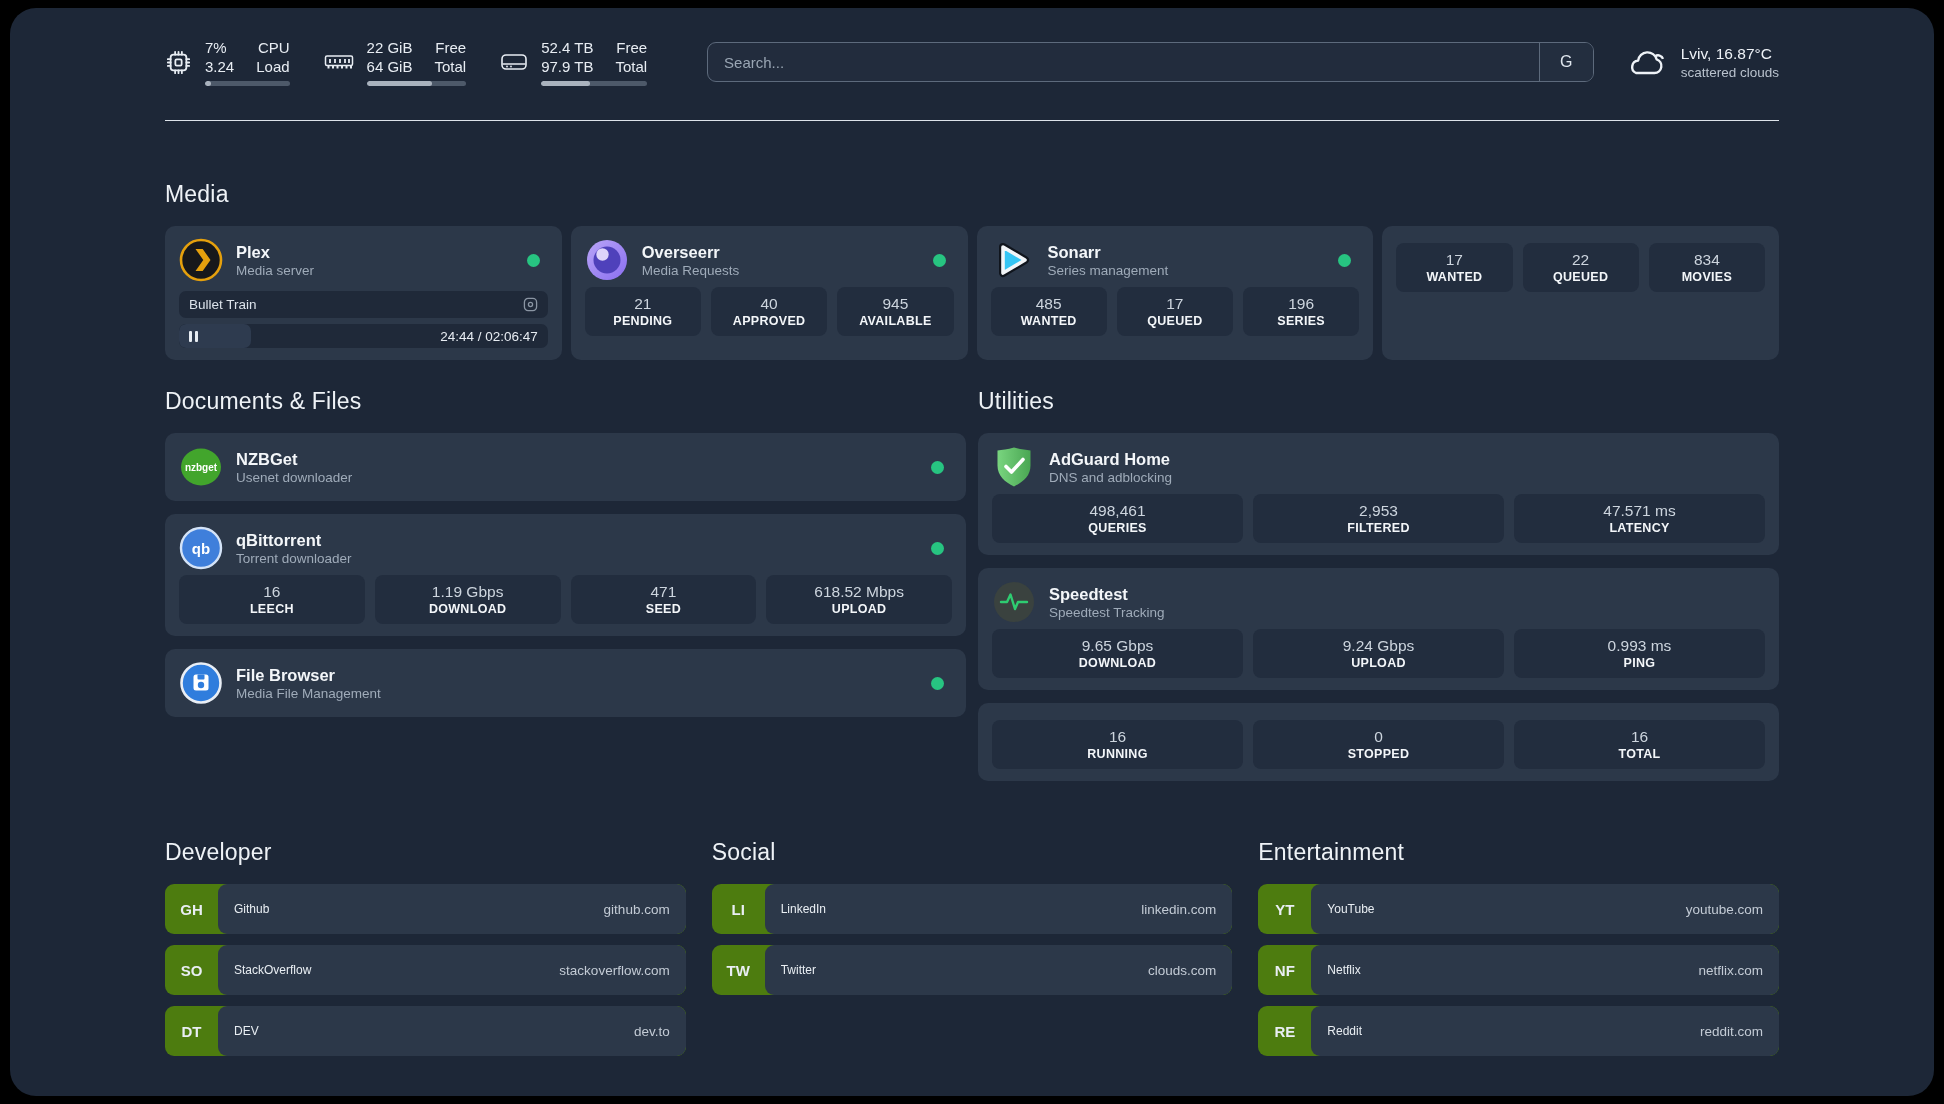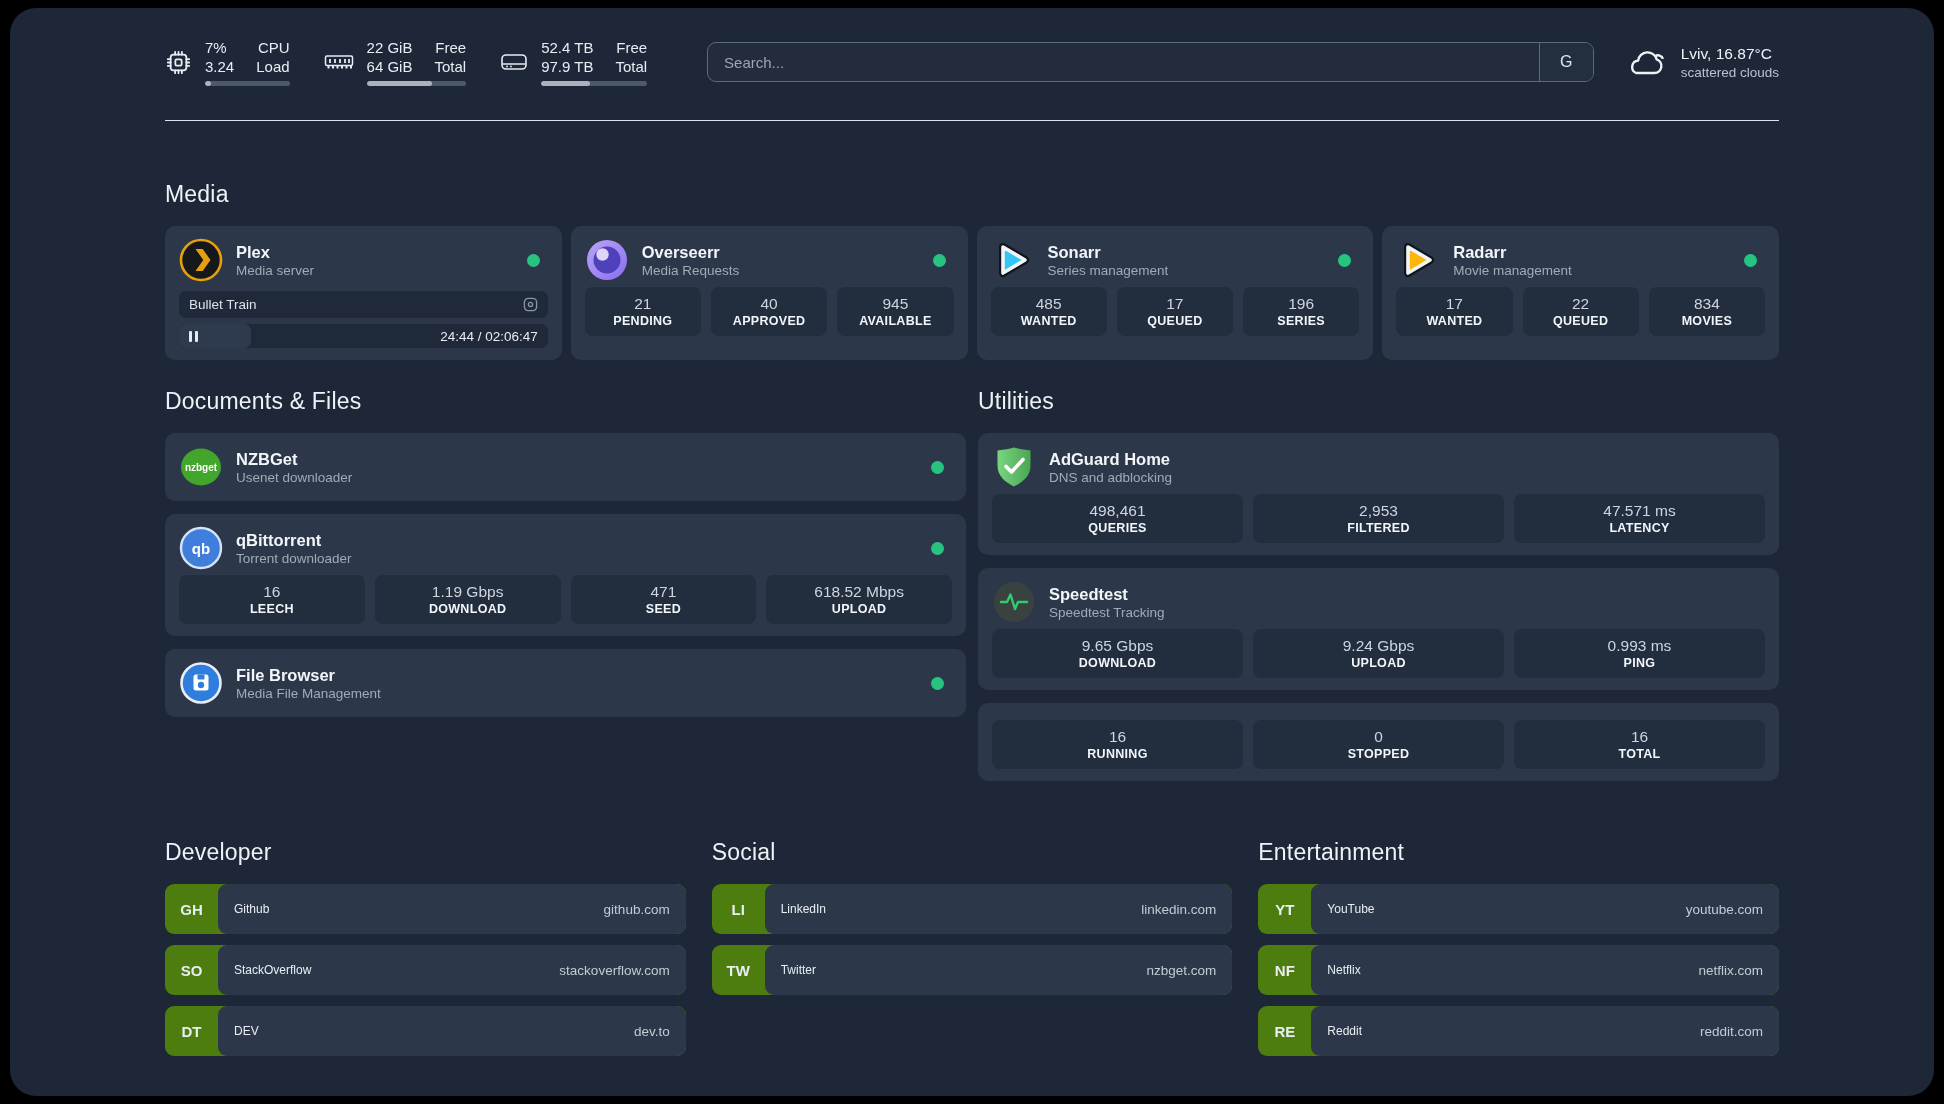--- a/index.html
+++ b/index.html
@@ -271,33 +271,20 @@
               <div class="stat-v">17</div>
               <div class="stat-l">QUEUED</div>
             </div>
             <div class="stat">
               <div class="stat-v">196</div>
               <div class="stat-l">SERIES</div>
             </div>
           </div>
         </div>
         <div class="card">
-          <div class="svc-head">
-            <span class="svc-icon">
-              <svg viewBox="0 0 44 44">
-    <path d="M12 9 L34 22 L12 35 Z" fill="none" stroke="#10151d" stroke-width="8" stroke-linejoin="round"></path>
-    <path d="M12 9 L34 22 L12 35 Z" fill="#ffb60a" stroke="#f2f5f8" stroke-width="3.6" stroke-linejoin="round"></path>
-              </svg>
-            </span>
-            <div>
-              <div class="svc-name">Radarr</div>
-              <div class="svc-sub">Movie management</div>
-            </div>
-            <span class="dot" style="background: rgb(39, 196, 129);"></span>
-          </div>
           <div class="stats-row">
             <div class="stat">
               <div class="stat-v">17</div>
               <div class="stat-l">WANTED</div>
             </div>
             <div class="stat">
               <div class="stat-v">22</div>
               <div class="stat-l">QUEUED</div>
             </div>
             <div class="stat">
@@ -498,21 +485,21 @@
               <span class="bm-abbr">LI</span>
               <span class="bm-main">
                 <span class="bm-name">LinkedIn</span>
                 <span class="bm-url">linkedin.com</span>
               </span>
             </div>
             <div class="bm">
               <span class="bm-abbr">TW</span>
               <span class="bm-main">
                 <span class="bm-name">Twitter</span>
-                <span class="bm-url">nzbget.com</span>
+                <span class="bm-url">clouds.com</span>
               </span>
             </div>
           </div>
         </div>
         <div>
           <div class="sec-h bm-h">Entertainment</div>
           <div class="bm-list">
             <div class="bm">
               <span class="bm-abbr">YT</span>
               <span class="bm-main">

